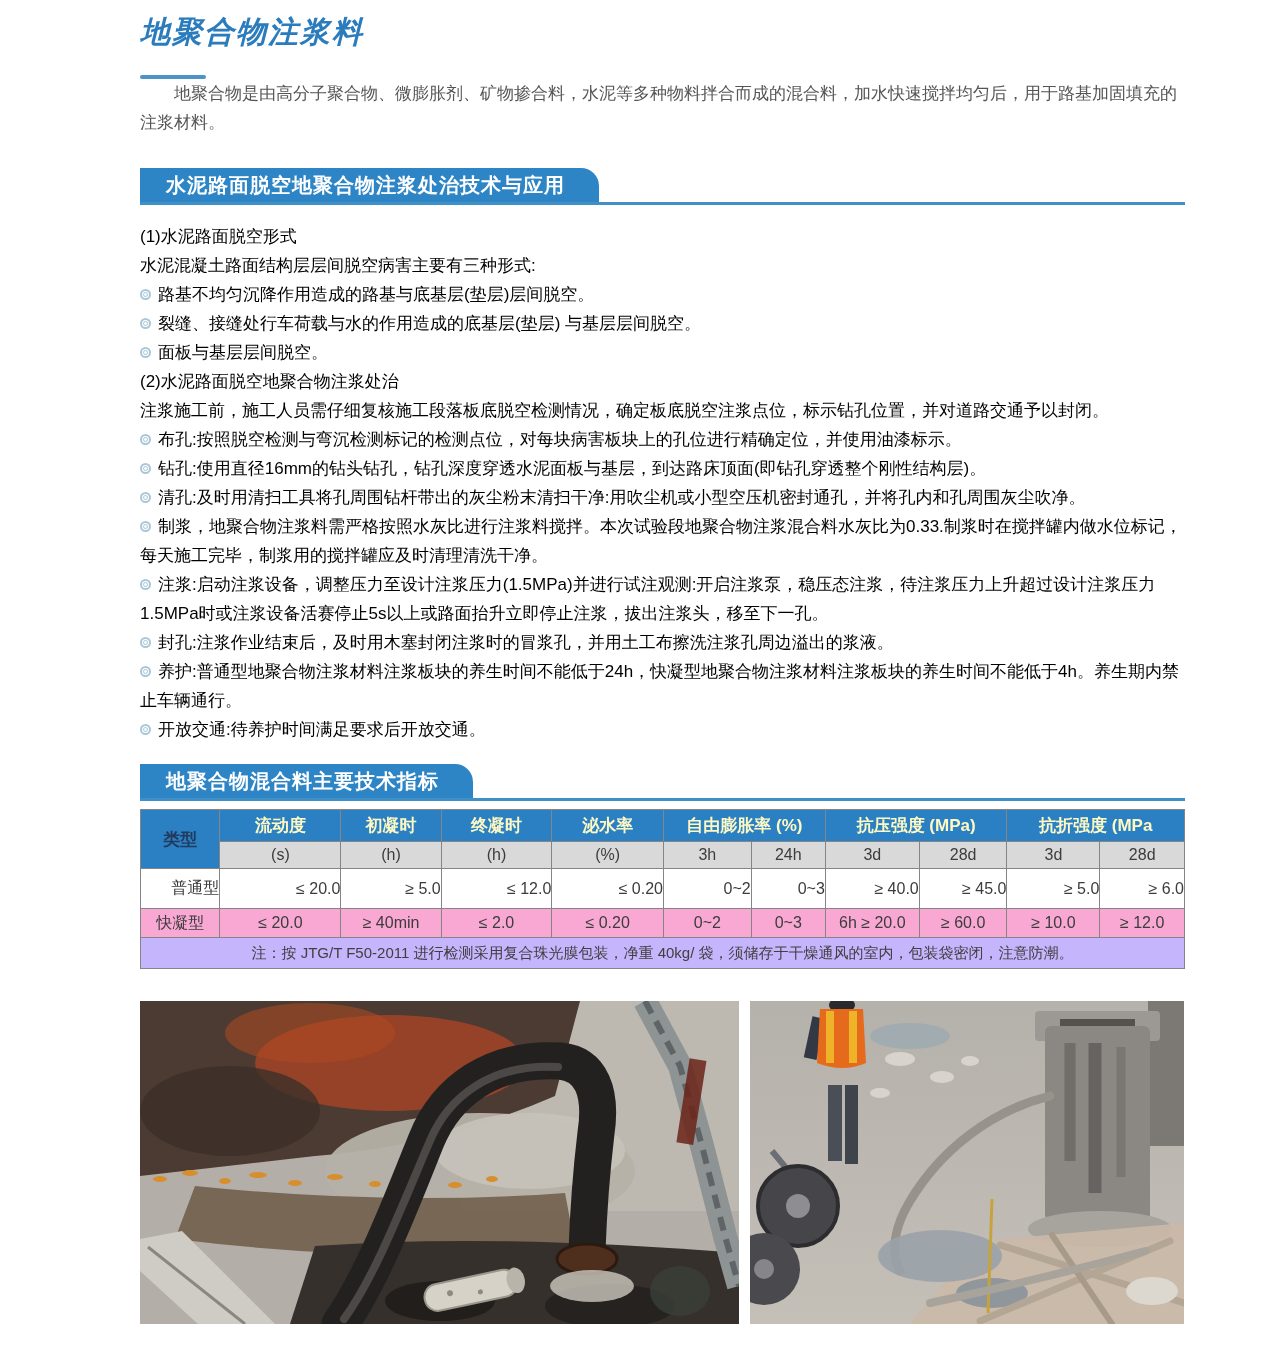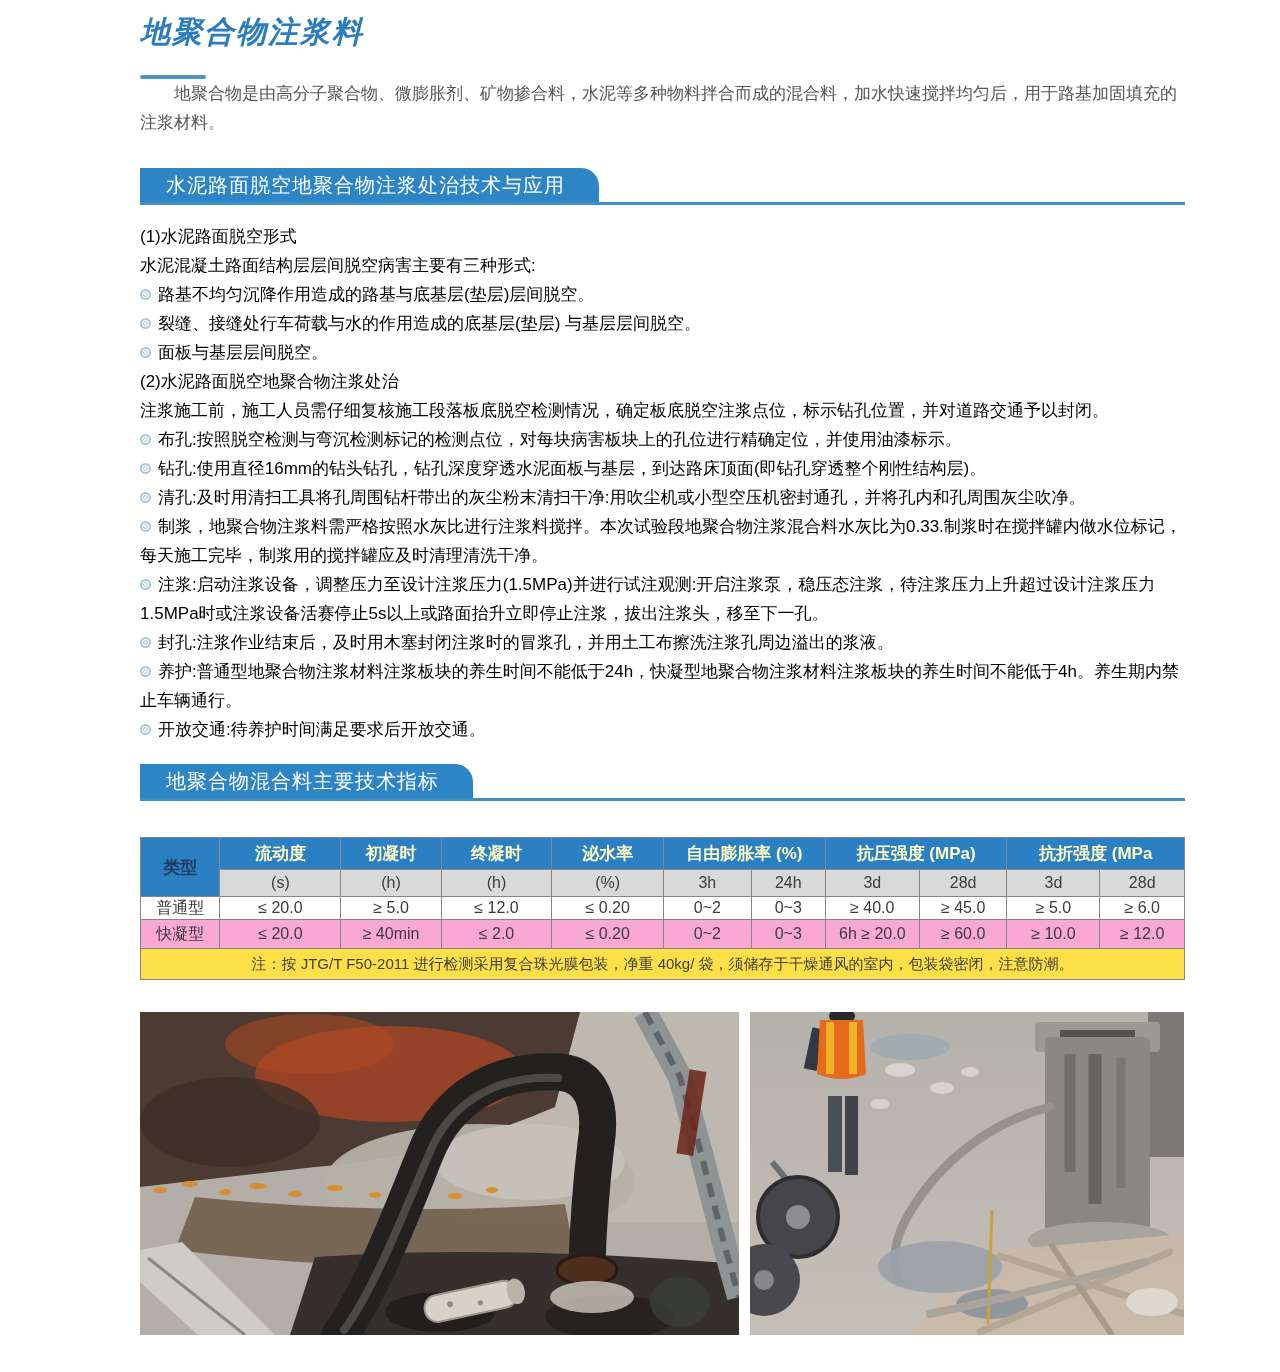--- a/index.html
+++ b/index.html
@@ -41,21 +41,21 @@
     margin-top: 31px;
     border-bottom: 3px solid #4090c8;
     width: 1045px;
   }
   .banner-row.second { margin-top: 20px; }
   .banner {
     display: inline-block;
     background: #2d85c6;
     color: #ffffff;
     font-size: 20px;
-    font-weight: normal;
+    font-weight: bold;
     line-height: 34px;
     height: 34px;
     padding: 0 34px 4px 26px;
     border-radius: 0 18px 0 0;
     letter-spacing: 1px;
     vertical-align: bottom;
   }
 
   
   .body-text { margin-top: 17px; }
@@ -75,21 +75,21 @@
   .bullet::after {
     content: "";
     position: absolute;
     left: 1px; top: 1px; right: 1px; bottom: 1px;
     border: 1.5px solid #a9c7d9;
     border-radius: 50%;
   }
 
   
   table.spec {
-    margin-top: 36px;
+    margin-top: 8px;
     width: 1045px;
     border-collapse: collapse;
     text-align: center;
     table-layout: fixed;
   }
   table.spec th, table.spec td {
     border: 1px solid #858585;
     font-weight: normal;
     padding: 0;
   }
@@ -105,24 +105,24 @@
     color: #223a5e !important;
     font-size: 17px;
     font-weight: 600;
   }
   tr.hdr-sub td {
     background: #d9d9d9;
     color: #3c3c3c;
     font-size: 16px;
     height: 27px;
   }
-  tr.row-a td { background: #ffffff; font-size: 16px; color: #3c3c3c; height: 23px; }
+  tr.row-a td { background: #ffffff; font-size: 16px; color: #3c3c3c; height: 40px; text-align: right; }
   tr.row-b td { background: #f9a8d4; font-size: 16px; color: #3c3c3c; height: 29px; }
   tr.note-row td {
-    background: #fde047;
+    background: #c4b5fd;
     font-size: 15px;
     color: #3f3f3f;
     height: 31px;
   }
 
   
   .photos {
     margin-top: 32px;
     margin-left: 140px;
     display: flex;

